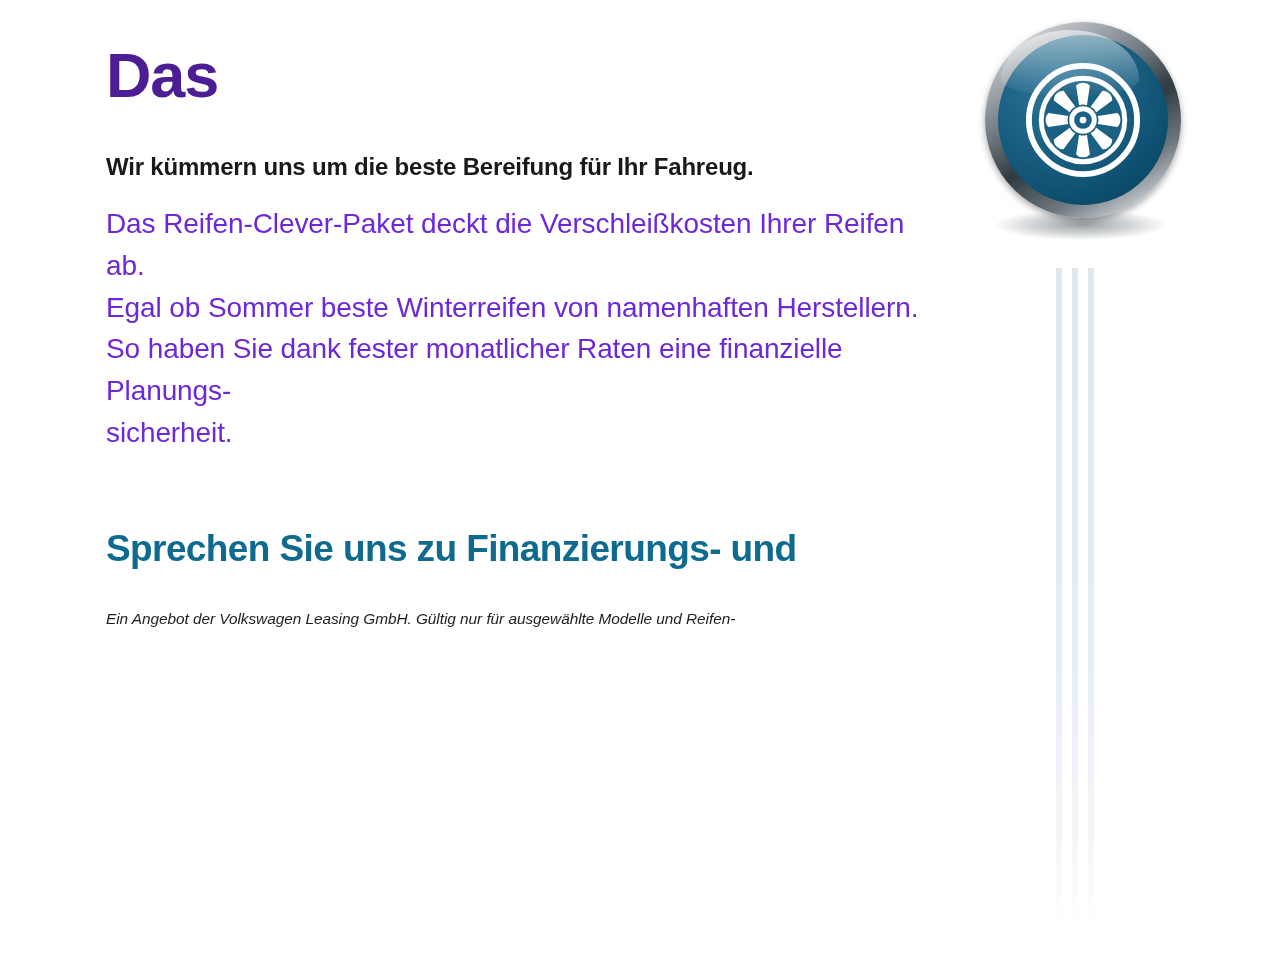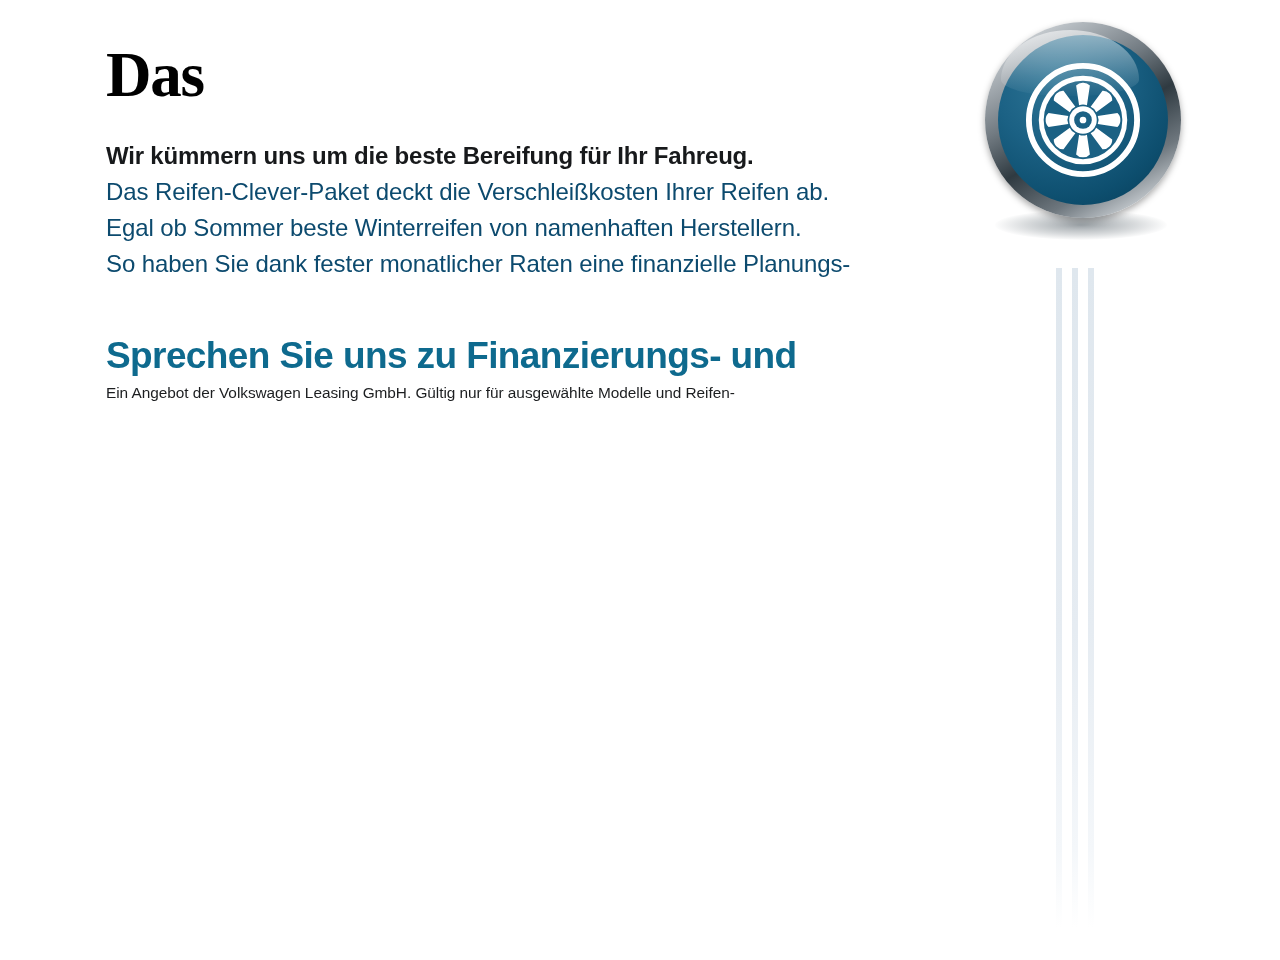--- a/index.html
+++ b/index.html
@@ -91,62 +91,63 @@
 
   
   .content {
     position: absolute;
     left: 106px;
     top: 40px;
     width: 830px;
   }
 
   h1.title {
-    color: #000000;
+    color: #4c1d95;
     font-size: 63px;
     line-height: 1.13;
     font-weight: bold;
     letter-spacing: -1.2px;
-    margin-bottom: 31px;
-    font-family: Liberation Serif, serif;
+    margin-bottom: 42px;
   }
   h1.title .line { display: block; }
 
   .subhead {
     font-size: 24px;
     font-weight: bold;
     color: #17191b;
-    margin-bottom: 4px;
+    margin-bottom: 22px;
     letter-spacing: -0.2px;
   }
 
   .body-copy {
-    font-size: 24px;
+    font-size: 28px;
     line-height: 1.49;
-    color: #0c4a6e;
+    color: #6d28d9;
     letter-spacing: -0.1px;
   }
   .body-copy .line { display: block; }
 
   h2.cta {
     color: #0e6a8e;
     font-size: 37px;
     line-height: 1.25;
     font-weight: bold;
     letter-spacing: -0.6px;
-    margin-top: 52px;
+    margin-top: 72px;
   }
   h2.cta .line { display: block; }
 
   .legal {
+    margin-top: 34px;
     font-size: 15.4px;
     line-height: 1.73;
     color: #1c1e20;
     letter-spacing: -0.05px;
     max-width: 790px;
+    font-style: italic;
   }
   .legal .line { display: block; }
 </style>
 </head>
 <body>
 
 <div class="stripes">
   <div class="stripe s1"></div>
   <div class="stripe s2"></div>
   <div class="stripe s3"></div>
@@ -200,20 +201,21 @@
   <h1 class="title">
     <span class="line">Das</span>
   </h1>
 
   <p class="subhead">Wir kümmern uns um die beste Bereifung für Ihr Fahreug.</p>
 
   <div class="body-copy">
     <span class="line">Das Reifen-Clever-Paket deckt die Verschleißkosten Ihrer Reifen ab.</span>
     <span class="line">Egal ob Sommer beste Winterreifen von namenhaften Herstellern.</span>
     <span class="line">So haben Sie dank fester monatlicher Raten eine finanzielle Planungs-</span>
+    <span class="line">sicherheit.</span>
   </div>
 
   <h2 class="cta">
     <span class="line">Sprechen Sie uns zu Finanzierungs- und</span>
   </h2>
 
   <div class="legal">
     <span class="line">Ein Angebot der Volkswagen Leasing GmbH. Gültig nur für ausgewählte Modelle und Reifen-</span>
   </div>
 

